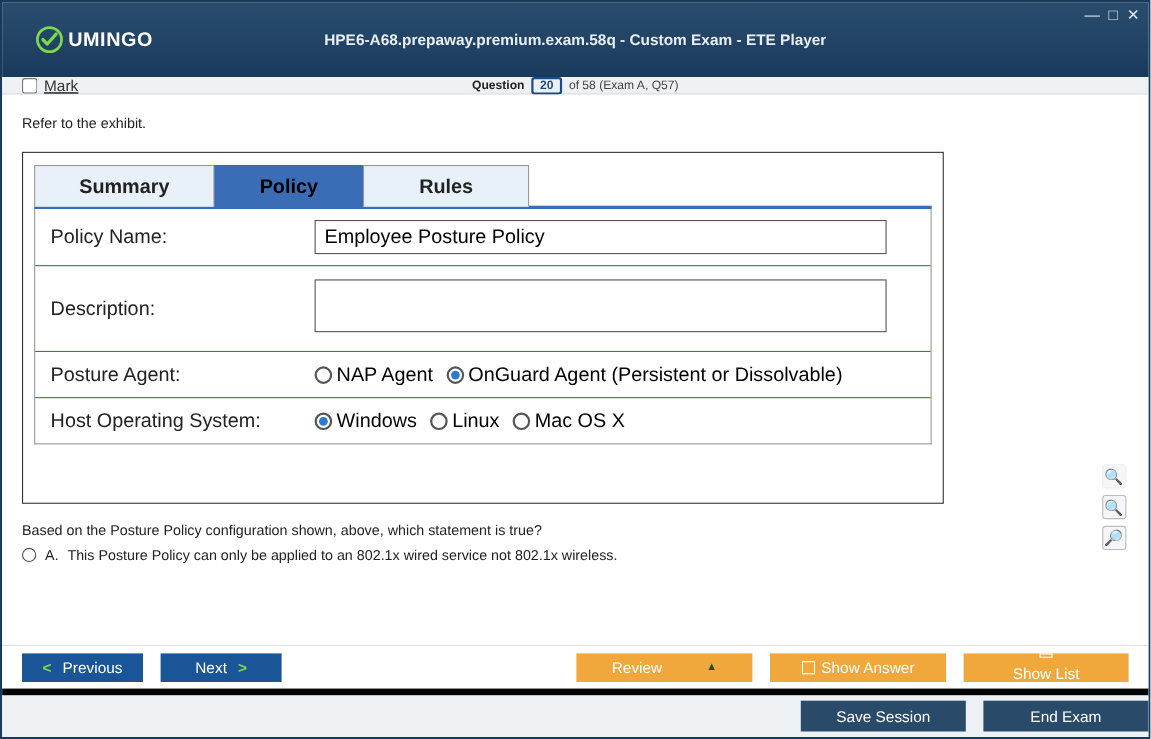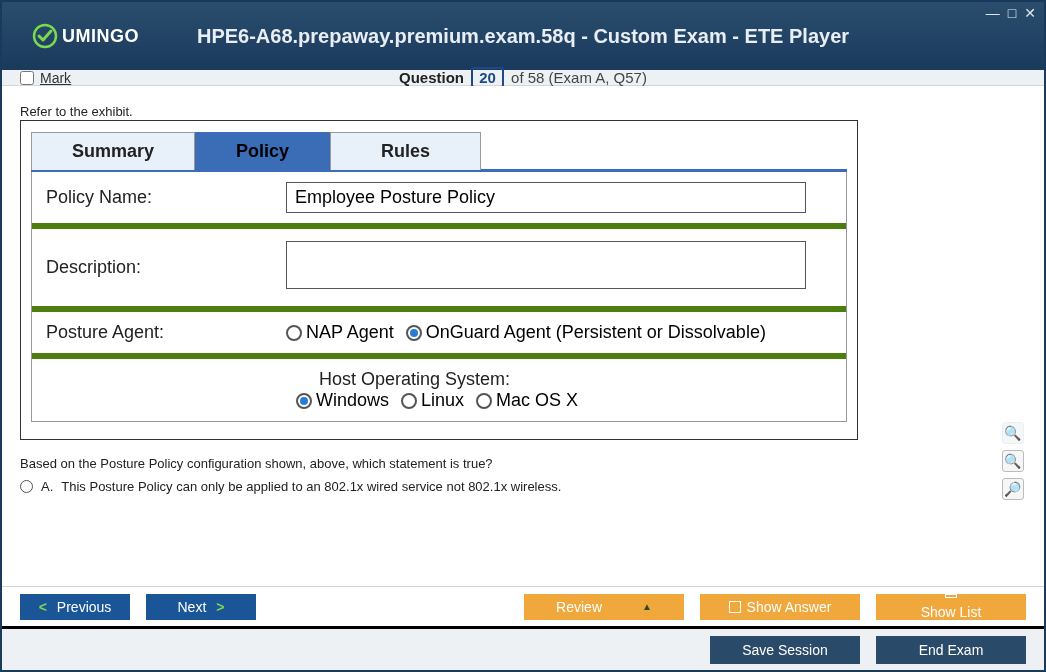--- a/index.html
+++ b/index.html
@@ -4,53 +4,53 @@
 <style>
   * { box-sizing: border-box; margin: 0; padding: 0; }
   body { font-family: Arial, sans-serif; background: #fff; width: 1046px; height: 672px; overflow: hidden; position: relative; }
   .window { width: 1046px; height: 672px; border: 2px solid #1a3a5c; display: flex; flex-direction: column; background: #fff; }
   .titlebar { height: 68px; background: linear-gradient(to bottom, #2a4d6e 0%, #1a3a5c 100%); display: flex; align-items: center; position: relative; color: #fff; }
   .win-buttons { position: absolute; top: 4px; right: 8px; display: flex; gap: 8px; font-size: 14px; color: #dce6ef; }
   .win-btn { cursor: pointer; line-height: 1; }
   .logo { display: flex; align-items: center; margin-left: 30px; color: #fff; font-weight: bold; font-size: 18px; letter-spacing: 0.5px; }
   .logo-check { width: 26px; height: 26px; margin-right: 4px; position: relative; }
   .logo-check svg { width: 26px; height: 26px; }
-  .title-text { position: absolute; left: 0; right: 0; text-align: center; font-size: 20px; font-weight: bold; color: #e8eef4; pointer-events: none; }
+  .title-text { position: absolute; left: 0; right: 0; text-align: center; font-size: 14px; font-weight: bold; color: #e8eef4; pointer-events: none; }
   .subbar { height: 16px; background: #eef1f4; border-bottom: 1px solid #d0d6dc; display: flex; align-items: center; position: relative; font-size: 14px; }
   .mark-wrap { display: flex; align-items: center; gap: 6px; margin-left: 18px; color: #333; }
   .mark-wrap input { width: 14px; height: 14px; }
   .mark-wrap label { text-decoration: underline; cursor: pointer; }
-  .question-info { position: absolute; left: 0; right: 0; text-align: center; color: #444; font-size: 15px; pointer-events: none;}
+  .question-info { position: absolute; left: 0; right: 0; text-align: center; color: #444; font-size: 11px; pointer-events: none;}
   .question-info b { color: #222; }
   .qnum-box { display: inline-block; border: 2px solid #1a4a8a; border-radius: 3px; padding: 0 6px; color: #1a4a8a; font-weight: bold; margin: 0 3px; }
   .content { flex: 1; padding: 18px 18px 0 18px; position: relative; overflow: hidden; background: #fff; }
-  .refer { font-size: 13px; color: #222; margin-bottom: 1px; }
+  .refer { font-size: 13px; color: #222; margin-bottom: 19px; }
   .exhibit { border: 1px solid #333; margin: 0 0 12px 0; padding: 0; width: 838px; height: 320px; position: relative; background: #fff; }
   .tabs { display: flex; border-bottom: 3px solid #3a6db5; margin: 10px 10px 0 10px; }
   .tab { border: 1px solid #999; border-bottom: none; padding: 8px 24px; font-size: 18px; font-weight: bold; background: #e8f0fa; color: #222; position: relative; top: 1px; }
   .tab.active { background: #3a6db5; color: #000000; border-color: #3a6db5; }
   .tab.wide { padding: 8px 40px; }
   .tab.wide2 { padding: 8px 50px; }
   .form-body { margin: 0 10px 10px 10px; border: 1px solid #999; border-top: none; }
-  .form-row { display: flex; border-bottom: 6px solid #4d7c0f; align-items: center; padding: 10px 14px; font-size: 18px; }
-  .form-row:last-child { border-bottom: none; flex-direction: column; }
+  .form-row { display: flex; border-bottom: 1px solid #4d7c0f; align-items: center; padding: 10px 14px; font-size: 18px; }
+  .form-row:last-child { border-bottom: none; }
   .form-label { width: 240px; color: #222; }
   .form-val input[type=text] { width: 520px; font-size: 18px; padding: 4px 8px; border: 1px solid #555; }
   .form-val textarea { width: 520px; height: 48px; font-size: 18px; padding: 4px 8px; border: 1px solid #555; resize: none; }
   .radio-grp { display: flex; gap: 8px; align-items: center; font-size: 18px; }
   .fake-radio { display: inline-flex; align-items: center; gap: 4px; margin-right: 4px;}
   .fake-radio .dot { width: 16px; height: 16px; border: 2px solid #555; border-radius: 50%; display: inline-flex; align-items: center; justify-content: center; background:#fff;}
   .fake-radio.selected .dot::after { content: ''; width: 8px; height: 8px; background: #2a7bd6; border-radius: 50%; display: block; }
   .question-text { font-size: 13px; color: #222; margin-top: 16px; }
   .answer-row { display: flex; align-items: center; gap: 8px; font-size: 13px; color: #222; margin-top: 8px; }
   .answer-row .circ { width: 13px; height: 13px; border: 1.5px solid #555; border-radius: 50%; flex-shrink: 0; }
   .zoom-icons { position: absolute; right: 20px; bottom: 86px; display: flex; flex-direction: column; gap: 6px; }
   .zicon { width: 22px; height: 22px; border: 1px solid #bbb; border-radius: 3px; background: #f4f6f8; display: flex; align-items: center; justify-content: center; font-size: 14px; color: #556; cursor: pointer; font-weight: bold;}
   .footer1 { height: 40px; border-top: 1px solid #cfd5da; display: flex; align-items: center; padding: 0 18px; gap: 16px; background: #fff; }
-  .footer2 { height: 44px; background: #eef1f4; border-top: 3px solid #000000; display: flex; align-items: center; justify-content: flex-end; padding: 0 18px; gap: 16px; }
+  .footer2 { height: 44px; background: #eef1f4; border-top: 6px solid #000000; display: flex; align-items: center; justify-content: flex-end; padding: 0 0; gap: 16px; }
   .nav-btn { width: 110px; height: 26px; background: #1a5598; color: #fff; display: flex; align-items: center; justify-content: center; gap: 10px; font-size: 14px; cursor: pointer; border: none; }
   .nav-btn .arrow { color: #7bd84f; font-weight: bold; }
   .spacer { flex: 1; }
   .act-btn { height: 26px; display: flex; align-items: center; justify-content: center; gap: 6px; font-size: 14px; cursor: pointer; border: none; color: #fff; padding: 0 16px; }
   .review { background: #f0a83c; width: 160px; justify-content: center; gap: 40px;}
   .review .tri { font-size: 10px; color: #2a4a1a;}
   .show-answer { background: #f0a83c; width: 160px; }
   .show-list { background: #f0a83c; width: 150px; flex-direction: column; }
   .chk { width: 12px; height: 12px; border: 1.5px solid #fff; background: transparent; }
   .dark-btn { background: #2a4a6a; color: #fff; width: 150px; height: 28px; display: flex; align-items: center; justify-content: center; font-size: 14px; cursor: pointer; border: none; }

